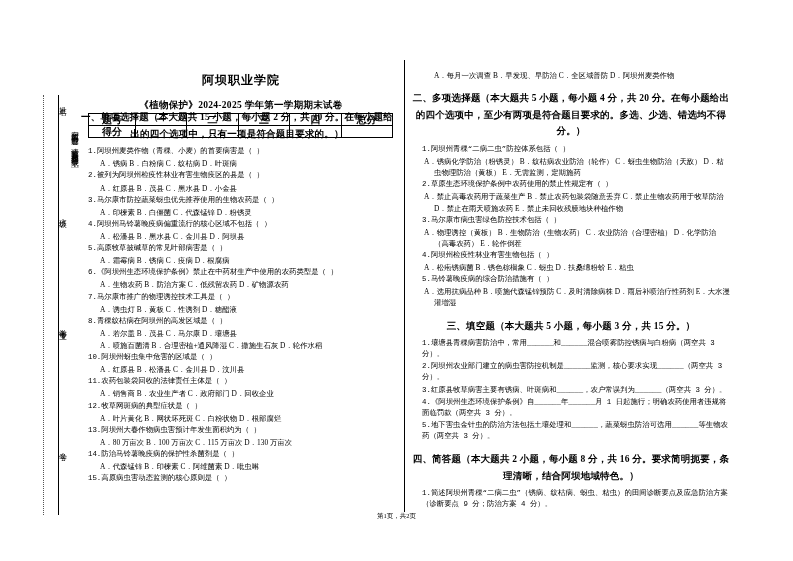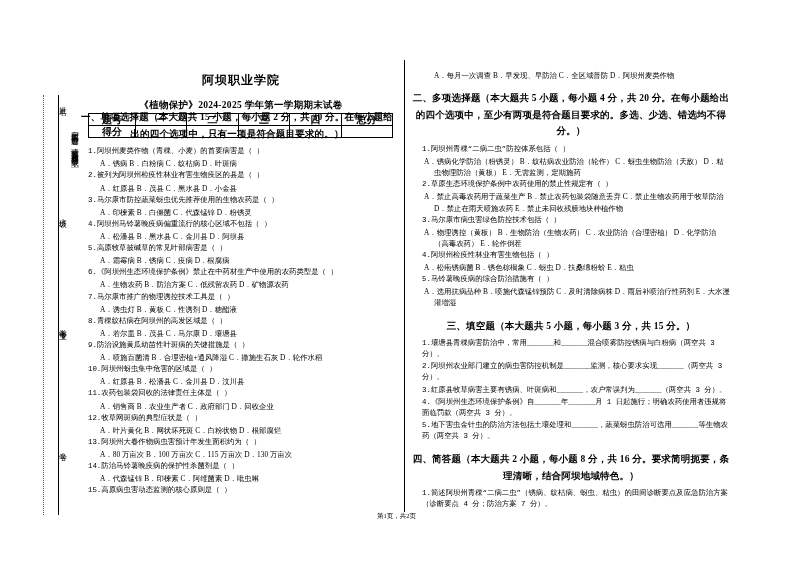--- a/index.html
+++ b/index.html
@@ -204,21 +204,20 @@
         <div class="q"><span>4.</span><span>阿坝州马铃薯晚疫病偏重流行的核心区域不包括（  ）</span></div>
         <div class="opts">A．松潘县 B．黑水县 C．金川县 D．阿坝县</div>
         <div class="q"><span>5.</span><span>高原牧草披碱草的常见叶部病害是（  ）</span></div>
         <div class="opts">A．霜霉病 B．锈病 C．疫病 D．根腐病</div>
         <div class="q"><span>6.</span><span>《阿坝州生态环境保护条例》禁止在中药材生产中使用的农药类型是（  ）</span></div>
         <div class="opts">A．生物农药 B．防治方案 C．低残留农药 D．矿物源农药</div>
         <div class="q"><span>7.</span><span>马尔康市推广的物理诱控技术工具是（  ）</span></div>
         <div class="opts">A．诱虫灯 B．黄板 C．性诱剂 D．糖醋液</div>
         <div class="q"><span>8.</span><span>青稞纹枯病在阿坝州的高发区域是（  ）</span></div>
         <div class="opts">A．若尔盖 B．茂县 C．马尔康 D．壤塘县</div>
-        <div class="q"><span>9.</span><span>防治设施黄瓜幼苗性叶斑病的关键措施是（  ）</span></div>
         <div class="opts">A．喷施百菌清 B．合理密植+通风降湿 C．撒施生石灰 D．轮作水稻</div>
         <div class="q"><span>10.</span><span>阿坝州蚜虫集中危害的区域是（  ）</span></div>
         <div class="opts">A．红原县 B．松潘县 C．金川县 D．汶川县</div>
         <div class="q"><span>11.</span><span>农药包装袋回收的法律责任主体是（  ）</span></div>
         <div class="opts">A．销售商 B．农业生产者 C．政府部门 D．回收企业</div>
         <div class="q"><span>12.</span><span>牧草网斑病的典型症状是（  ）</span></div>
         <div class="opts">A．叶片黄化 B．网状坏死斑 C．白粉状物 D．根部腐烂</div>
         <div class="q"><span>13.</span><span>阿坝州大春作物病虫害预计年发生面积约为（  ）</span></div>
         <div class="opts">A．80 万亩次 B．100 万亩次 C．115 万亩次 D．130 万亩次</div>
         <div class="q"><span>14.</span><span>防治马铃薯晚疫病的保护性杀菌剂是（  ）</span></div>
@@ -252,19 +251,19 @@
       <div class="q"><span>1.</span><span>壤塘县青稞病害防治中，常用______和______混合喷雾防控锈病与白粉病（两空共 3 分）。</span></div>
       <div class="q"><span>2.</span><span>阿坝州农业部门建立的病虫害防控机制是______监测，核心要求实现______（两空共 3 分）。</span></div>
       <div class="q"><span>3.</span><span>红原县牧草病害主要有锈病、叶斑病和______，农户常误判为______（两空共 3 分）。</span></div>
       <div class="q"><span>4.</span><span>《阿坝州生态环境保护条例》自______年______月 1 日起施行；明确农药使用者违规将面临罚款（两空共 3 分）。</span></div>
       <div class="q"><span>5.</span><span>地下害虫金针虫的防治方法包括土壤处理和______，蔬菜蚜虫防治可选用______等生物农药（两空共 3 分）。</span></div>
     </div>
 
     <div class="section-head">四、简答题（本大题共 2 小题，每小题 8 分，共 16 分。要求简明扼要，条理清晰，结合阿坝地域特色。）</div>
 
     <div>
-      <div class="q"><span>1.</span><span>简述阿坝州青稞“二病二虫”（锈病、纹枯病、蚜虫、粘虫）的田间诊断要点及应急防治方案（诊断要点 4 分；防治方案 7 分）。</span></div>
+      <div class="q"><span>1.</span><span>简述阿坝州青稞“二病二虫”（锈病、纹枯病、蚜虫、粘虫）的田间诊断要点及应急防治方案（诊断要点 9 分；防治方案 4 分）。</span></div>
     </div>
   </div>
 
   <div class="footer">第1页，共2页</div>
 
 </div>
 
 </body></html>

